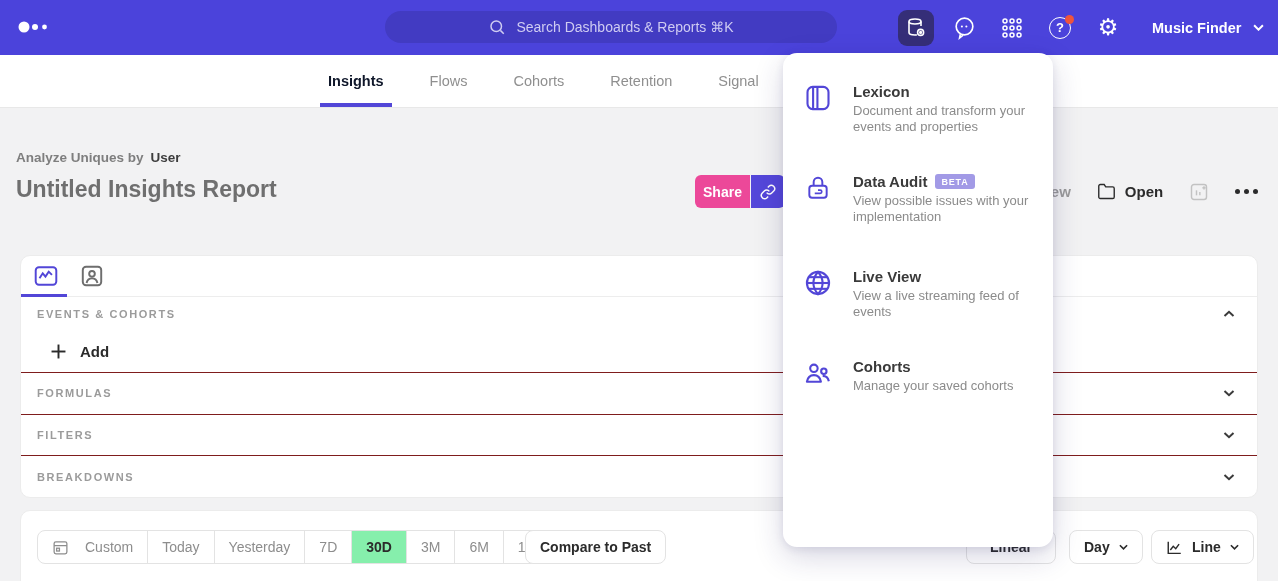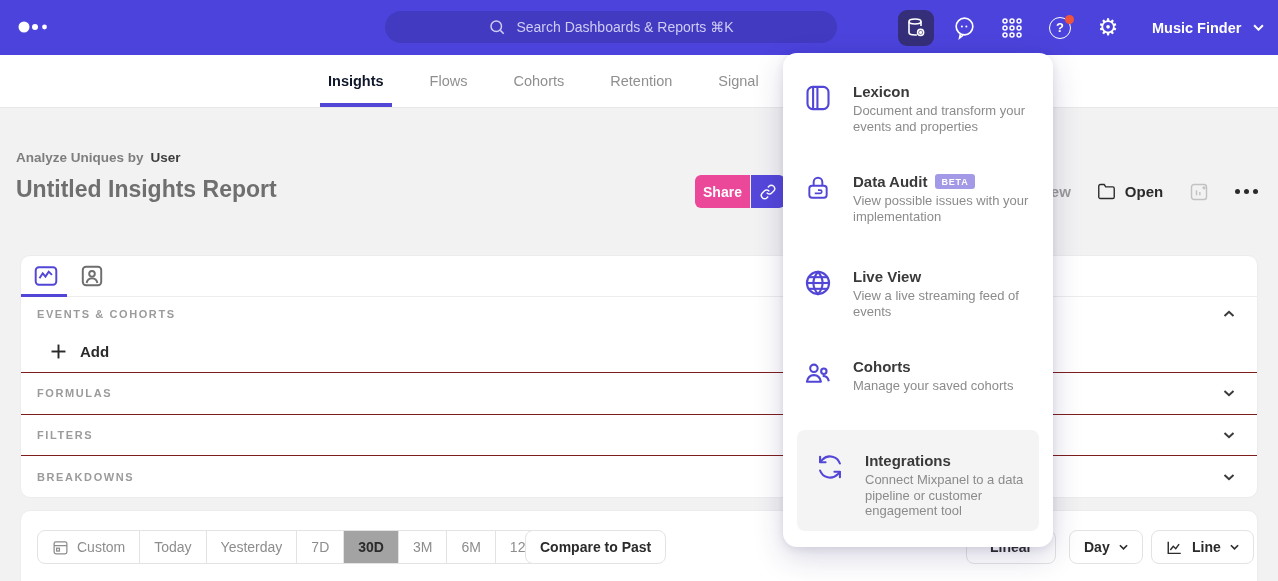--- a/index.html
+++ b/index.html
@@ -48,23 +48,23 @@
   .section-head { height:33px; display:flex; align-items:center; padding:0 22px 0 16px; justify-content:space-between; }
   .section-label { font-size:11px; font-weight:700; letter-spacing:1.6px; color:#9B9B9B; }
   .add-row { height:42px; display:flex; align-items:center; padding-left:30px; gap:14px; cursor:pointer; }
   .add-label { font-size:15px; font-weight:600; color:#2B2B2B; }
   .collapse-row { flex:1; border-top:1px solid #7f1d1d; display:flex; align-items:center; justify-content:space-between; padding:0 22px 0 16px; cursor:pointer; }
   .chev { color:#3A3A3A; display:flex; }
 
   
   .time-card { left:20px; top:510px; width:1238px; height:90px; border-radius:10px 10px 0 0; }
   .seg-control { position:absolute; left:16px; top:19px; height:34px; display:flex; border:1px solid #E3E3E3; border-radius:8px; overflow:hidden; background:#fff; }
-  .seg { display:flex; align-items:center; gap:8px; padding:0 14px; font-size:14px; color:#8D8D8D; border-right:1px solid #E3E3E3; cursor:pointer; white-space:nowrap; }
+  .seg { display:flex; align-items:center; gap:16px; padding:0 14px; font-size:14px; color:#8D8D8D; border-right:1px solid #E3E3E3; cursor:pointer; white-space:nowrap; }
   .seg:last-child { border-right:none; }
-  .seg.active { background:#a3a3a3; color:#2B2B2B; font-weight:700; }
+  .seg.active { background:#86efac; color:#2B2B2B; font-weight:700; }
   .tool-btn { position:absolute; top:19px; height:34px; display:flex; align-items:center; gap:9px; padding:0 14px; border:1px solid #E3E3E3; border-radius:8px; background:#fff; font-size:14px; font-weight:600; color:#2B2B2B; cursor:pointer; }
 
   
   .data-menu { position:absolute; left:783px; top:53px; width:270px; height:494px; background:#fff; border-radius:14px; box-shadow:0 10px 30px rgba(40,35,100,.18), 0 2px 8px rgba(40,35,100,.10); z-index:60; }
   .menu-item { position:absolute; left:20px; width:230px; display:flex; gap:20px; cursor:pointer; }
   .menu-icon { width:30px; flex:0 0 30px; display:flex; justify-content:center; margin-top:1px; }
   .menu-title { font-size:15px; font-weight:700; color:#3A3A3A; display:flex; align-items:center; gap:8px; }
   .menu-desc { font-size:13px; color:#8B8B8B; line-height:1.2; margin-top:3px; max-width:182px; }
   .beta-badge { background:#A29AE6; color:#fff; font-size:9px; font-weight:700; letter-spacing:.8px; padding:2.5px 6px; border-radius:3px; }
   .menu-item.highlighted { left:14px; width:242px; background:#F4F4F5; border-radius:8px; padding:22px 0 0 18px; height:101px; }
@@ -348,29 +348,15 @@
             <circle cx="17" cy="10.5" r="2.3"></circle>
             <path d="M16 14.5c2.8 0 4.6 1.4 5.3 4.5"></path>
           </svg>
       </span>
       <span>
         <span class="menu-title">Cohorts</span>
         <div class="menu-desc">Manage your saved cohorts</div>
       </span>
     </div>
 
-    <div class="menu-item highlighted" style="top:377px;">
-      <span class="menu-icon">
-        <svg width="28" height="28" viewBox="0 0 24 24" fill="none" stroke="#5246D7" stroke-width="1.8" stroke-linecap="round" stroke-linejoin="round">
-            <path d="M20.5 9A9 9 0 005.6 5.6L3.5 7.6"></path>
-            <polyline points="8.2 7.9 3.5 7.9 3.5 3.2"></polyline>
-            <path d="M3.5 15a9 9 0 0014.9 3.4l2.1-2"></path>
-            <polyline points="15.8 16.1 20.5 16.1 20.5 20.8"></polyline>
-          </svg>
-      </span>
-      <span>
-        <span class="menu-title">Integrations</span>
-        <div class="menu-desc">Connect Mixpanel to a data pipeline or customer engagement tool</div>
-      </span>
-    </div>
 
   </div>
 </div>
 
 </body></html>

